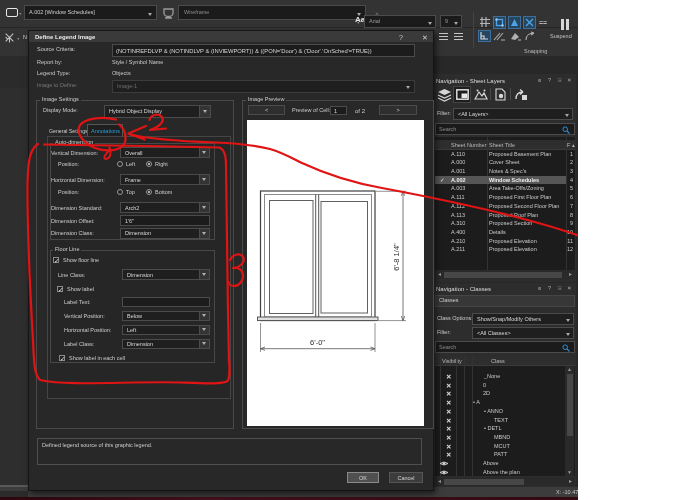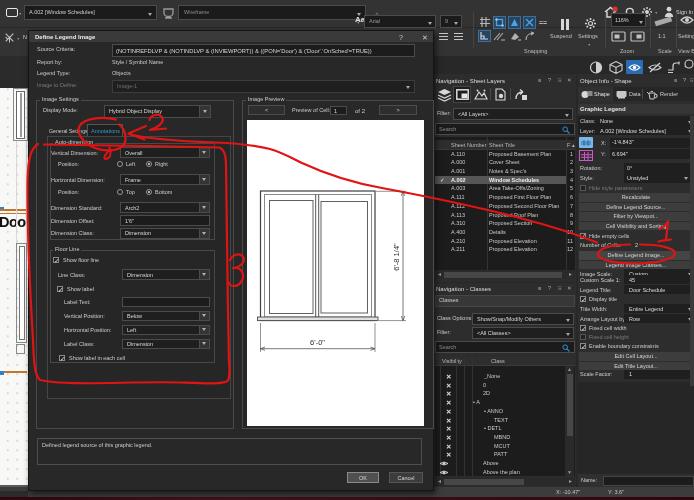--- a/index.html
+++ b/index.html
@@ -1,17 +1,17 @@
 <!DOCTYPE html>
 <html><head>
 <meta charset="utf-8">
 <style>
   html,body{margin:0;padding:0;}
   *{box-sizing:border-box;}
-  #app{position:relative;width:694px;height:500px;background:#2e2e2e;overflow:hidden;
+  #app{position:relative;width:578px;height:500px;background:#2e2e2e;overflow:hidden;
        font-family:"Liberation Sans",sans-serif;-webkit-font-smoothing:antialiased;}
   .ab{position:absolute;}
   .t{position:absolute;font-size:5.5px;line-height:1;color:#cccccc;white-space:nowrap;}
   .dim{color:#7a7a7a;}
   .inp{position:absolute;background:#1c1c1c;border:1px solid #4b4b4b;color:#d8d8d8;
        font-size:5.5px;line-height:1;}
   .dd{position:absolute;background:#1f1f1f;border:1px solid #4b4b4b;color:#d8d8d8;
       font-size:5.5px;line-height:1;}
   .dd .ar{position:absolute;right:0;top:0;bottom:0;width:11px;background:#343434;
       border-left:1px solid #4b4b4b;color:#b5b5b5;font-size:5px;text-align:center;}
@@ -164,42 +164,20 @@
   <div class="t" style="left:658px;top:49px;color:#bdbdbd;">Scale</div>
   <div class="ab" style="left:676px;top:12px;width:1px;height:36px;background:#454545;"></div>
 
   <svg class="ab" style="left:680px;top:14px;" width="14" height="12" viewBox="0 0 14 12">
     <path d="M1 6 Q7 0 13 6 Q7 12 1 6 Z" fill="none" stroke="#d0d0d0" stroke-width="1.2"></path>
     <circle cx="7" cy="6" r="2" fill="#d0d0d0"></circle>
   </svg>
   <div class="t" style="left:678px;top:34px;color:#c5c5c5;">Settings</div>
   <div class="t" style="left:678px;top:49px;color:#bdbdbd;">View Ba</div>
 
-  <div class="ab" id="canvas" style="left:0;top:88px;width:28px;height:397px;background:#f8f8f6;">
-    <div class="ab" style="left:0;top:0;width:100%;height:100%;
-         background-image:radial-gradient(circle,#c6c6c6 0.6px,transparent 0.8px);
-         background-size:9.5px 9.5px;background-position:3px 6px;"></div>
-
-    <div class="ab" style="left:13px;top:0px;width:15px;height:53px;border:1px solid #8a8a8a;"></div>
-    <div class="ab" style="left:16px;top:2.5px;width:9px;height:48px;border:1px solid #666;background:#fff;"></div>
-    <div class="ab" style="left:19.5px;top:4.5px;width:2px;height:44px;border-left:1px solid #999;border-right:1px solid #999;"></div>
-
-    <div class="ab" style="left:0px;top:118.5px;width:3.5px;height:3.5px;background:#2f80d0;"></div>
-    <div class="ab" style="left:0;top:121px;width:28px;height:1.5px;background:#c2762c;"></div>
-    <div class="ab" style="left:0;top:124.5px;width:28px;height:1.5px;background:#c2762c;"></div>
-    <div class="ab" style="left:-1px;top:126px;font-size:14.5px;font-weight:bold;color:#111;font-family:'Liberation Sans',sans-serif;letter-spacing:-0.5px;">Doo</div>
-    <div class="ab" style="left:15.5px;top:53px;width:1px;height:102px;background:#d8d8d8;"></div>
-    <div class="ab" style="left:26px;top:53px;width:1px;height:102px;background:#d8d8d8;"></div>
-
-    <div class="ab" style="left:16px;top:155px;width:11px;height:100px;border:1px solid #888;"></div>
-    <div class="ab" style="left:18.5px;top:158px;width:6px;height:94px;border:1px solid #777;background:#fff;"></div>
-    <div class="ab" style="left:16px;top:256px;width:9px;height:10px;border:1px solid #888;"></div>
-    <div class="ab" style="left:0px;top:283px;width:27px;height:1.5px;background:#c2762c;"></div>
-    <div class="ab" style="left:0px;top:283px;width:3.5px;height:3.5px;background:#2f80d0;"></div>
-  </div>
   <div class="ab" style="left:0;top:485px;width:28px;height:7px;background:#595959;"></div>
   <div class="ab" style="left:0;top:56px;width:28px;height:32px;background:#2b2b2b;"></div>
 
   <div class="ab" id="rightcol" style="left:434px;top:56px;width:260px;height:431px;background:#282828;"></div>
 
   <svg class="ab" style="left:588px;top:60px;" width="16" height="15" viewBox="0 0 16 15">
     <circle cx="8" cy="7.5" r="5.5" stroke="#d0d0d0" stroke-width="1.2" fill="none"></circle>
     <path d="M8 2 A5.5 5.5 0 0 1 8 13 Z" fill="#d0d0d0"></path>
   </svg>
   <svg class="ab" style="left:608px;top:60px;" width="16" height="15" viewBox="0 0 16 15">

